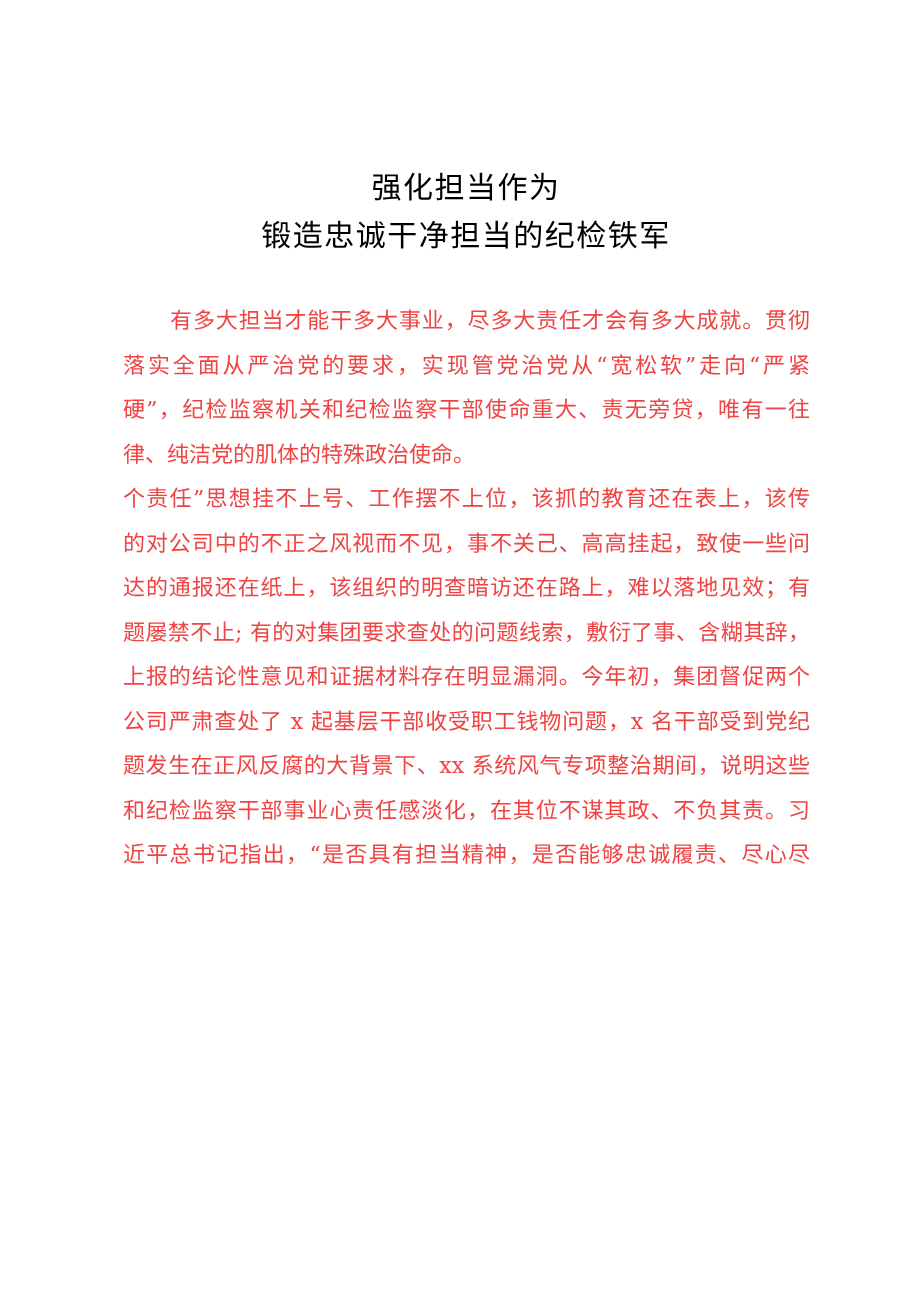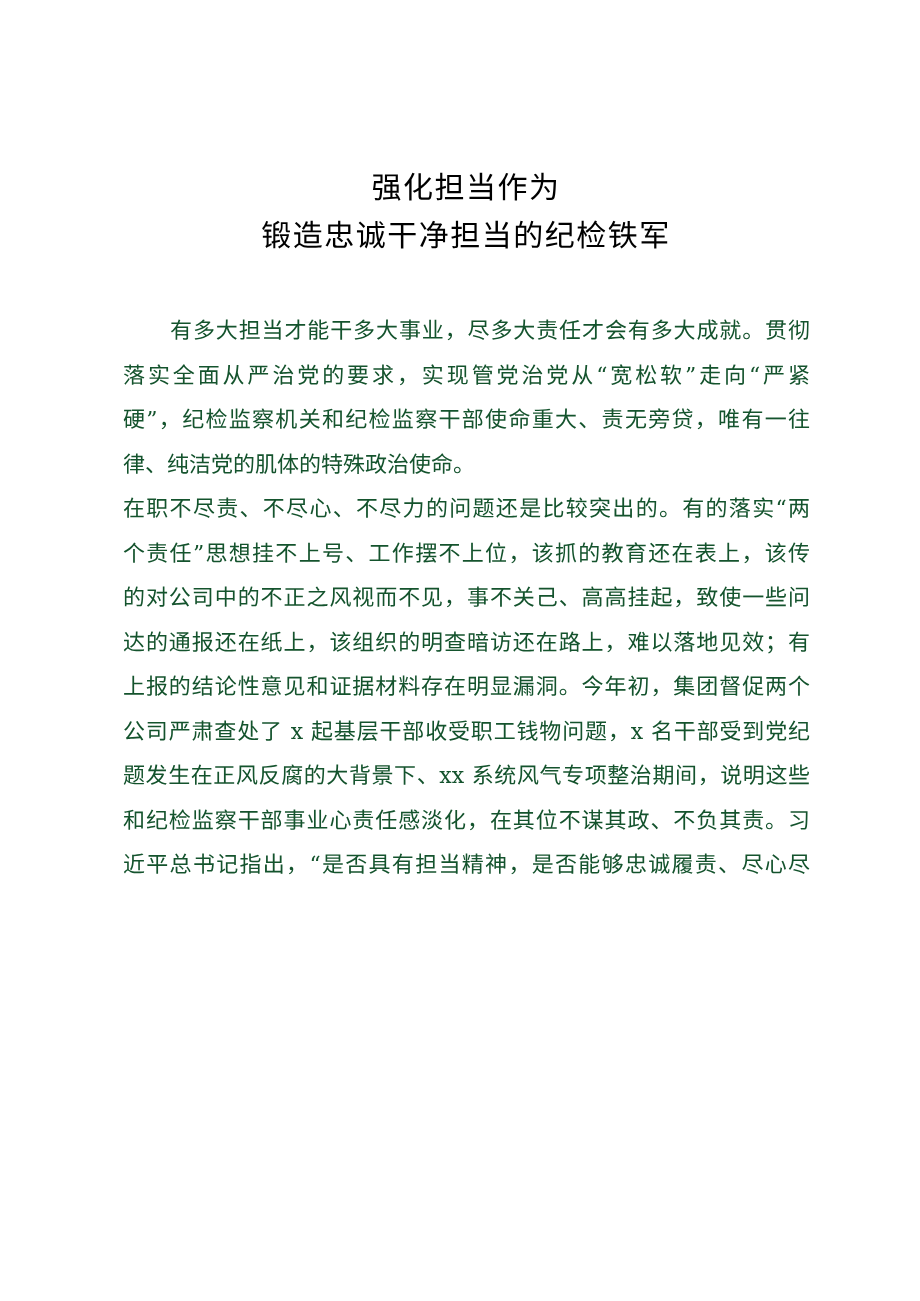--- a/index.html
+++ b/index.html
@@ -28,27 +28,27 @@
       letter-spacing: 1.5px;
       color: #000000;
       font-weight: normal;
       margin: 0;
     }
     .doc-title .title-line {
       display: block;
     }
     .doc-body {
       position: absolute;
-      top: 309px;
+      top: 299px;
       left: 123px;
       width: 687px;
       font-family: "DejaVu Serif", "Liberation Serif", serif;
       font-size: 22px;
       line-height: 44.5px;
-      color: #14532d;
+      color: #ef4444;
     }
     .paragraph {
       margin: 0;
     }
     .line {
       display: block;
       text-align: justify;
       text-align-last: justify;
       text-justify: inter-character;
     }
@@ -73,24 +73,24 @@
   <div class="doc-body">
 
     <div class="paragraph">
       <span class="line first">有多大担当才能干多大事业，尽多大责任才会有多大成就。贯彻</span>
       <span class="line">落实全面从严治党的要求，实现管党治党从“宽松软”走向“严紧</span>
       <span class="line">硬”，纪检监察机关和纪检监察干部使命重大、责无旁贷，唯有一往</span>
       <span class="line last">律、纯洁党的肌体的特殊政治使命。</span>
     </div>
 
     <div class="paragraph">
-      <span class="line">在职不尽责、不尽心、不尽力的问题还是比较突出的。有的落实“两</span>
       <span class="line">个责任”思想挂不上号、工作摆不上位，该抓的教育还在表上，该传</span>
       <span class="line">的对公司中的不正之风视而不见，事不关己、高高挂起，致使一些问</span>
       <span class="line">达的通报还在纸上，该组织的明查暗访还在路上，难以落地见效；有</span>
+      <span class="line">题屡禁不止; 有的对集团要求查处的问题线索，敷衍了事、含糊其辞，</span>
       <span class="line">上报的结论性意见和证据材料存在明显漏洞。今年初，集团督促两个</span>
       <span class="line">公司严肃查处了 x 起基层干部收受职工钱物问题，x 名干部受到党纪</span>
       <span class="line">题发生在正风反腐的大背景下、xx 系统风气专项整治期间，说明这些</span>
       <span class="line">和纪检监察干部事业心责任感淡化，在其位不谋其政、不负其责。习</span>
       <span class="line">近平总书记指出，“是否具有担当精神，是否能够忠诚履责、尽心尽</span>
     </div>
 
   </div>
 </div>
 

